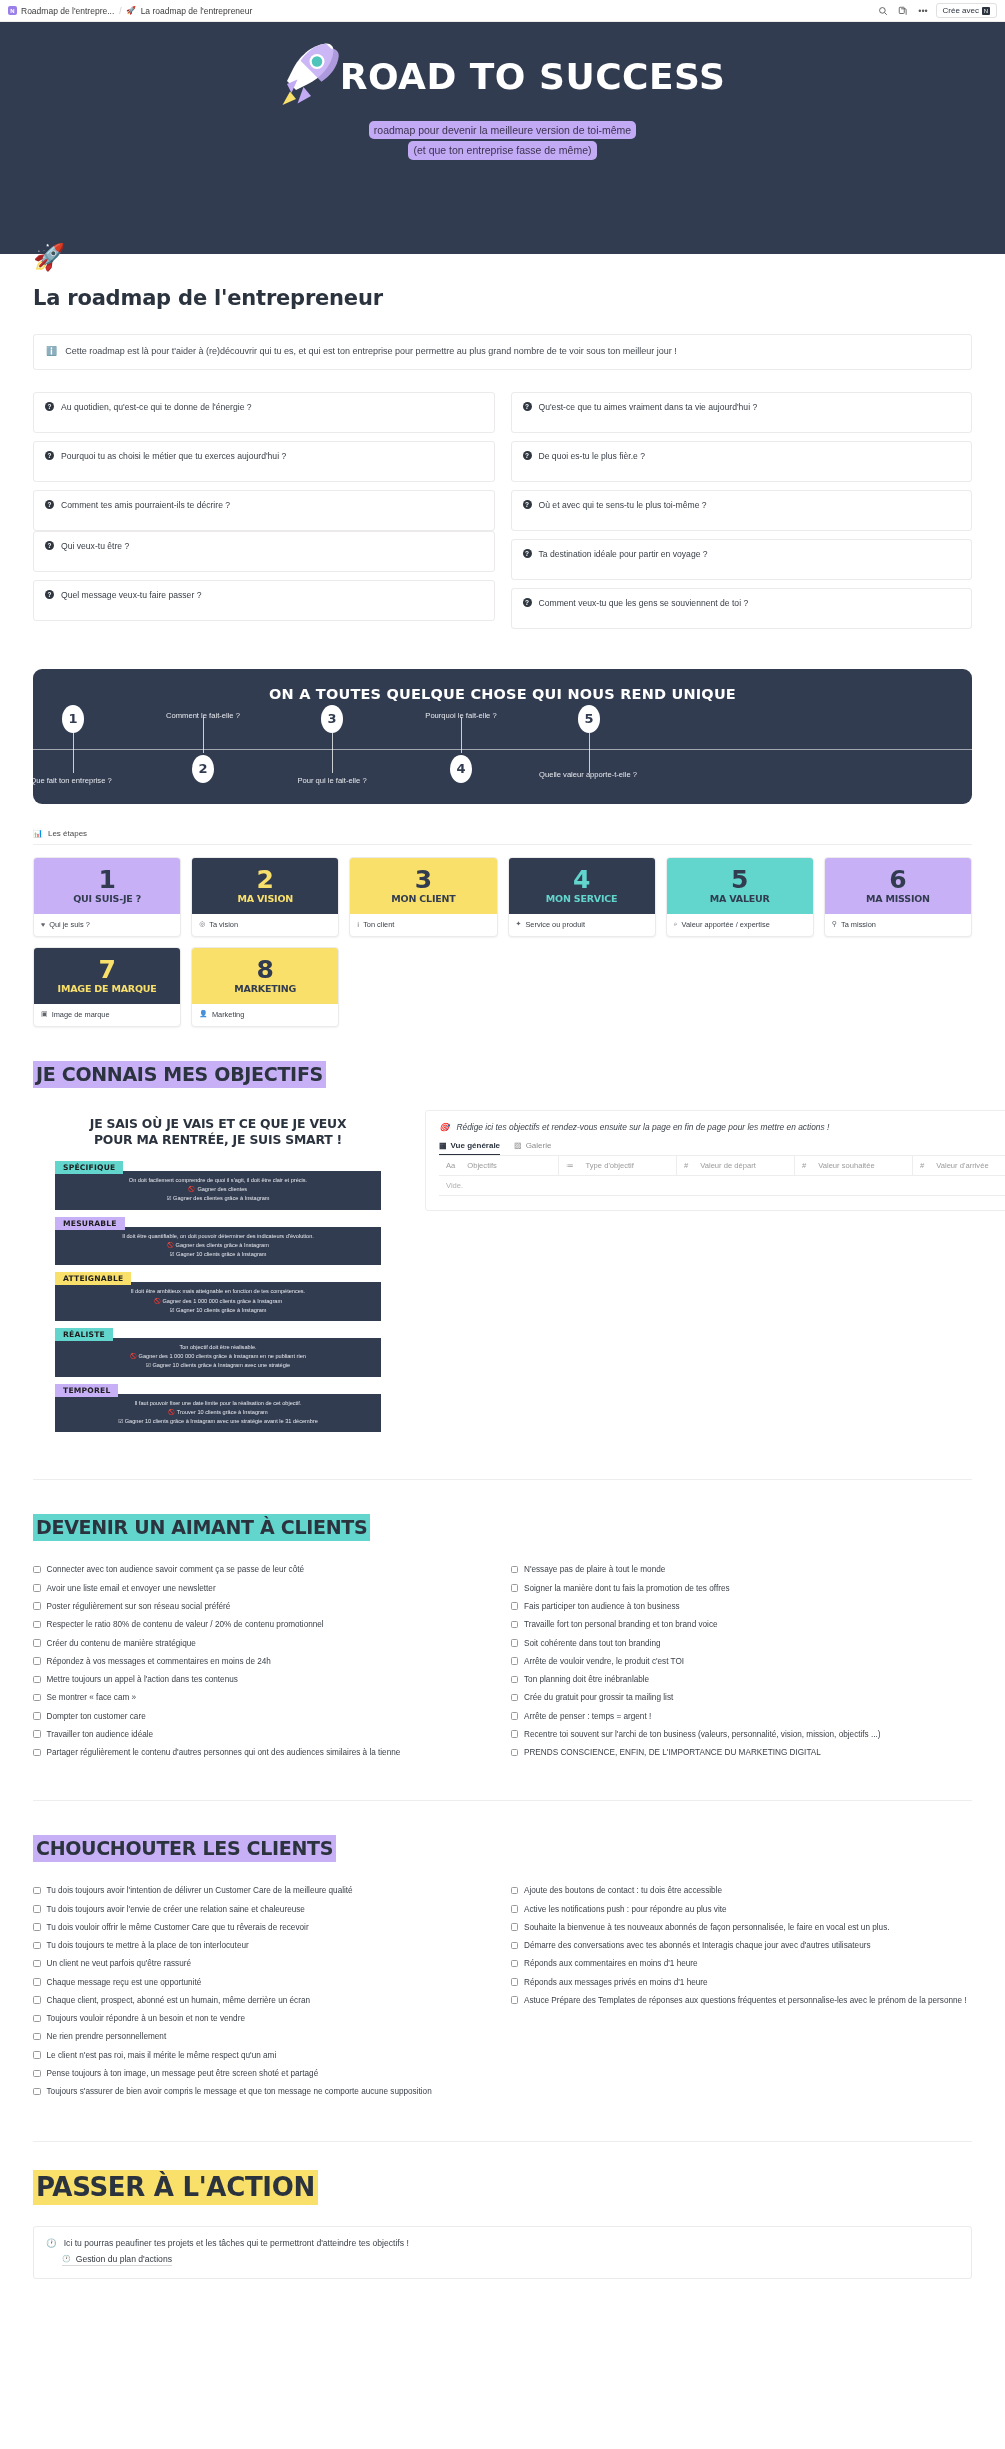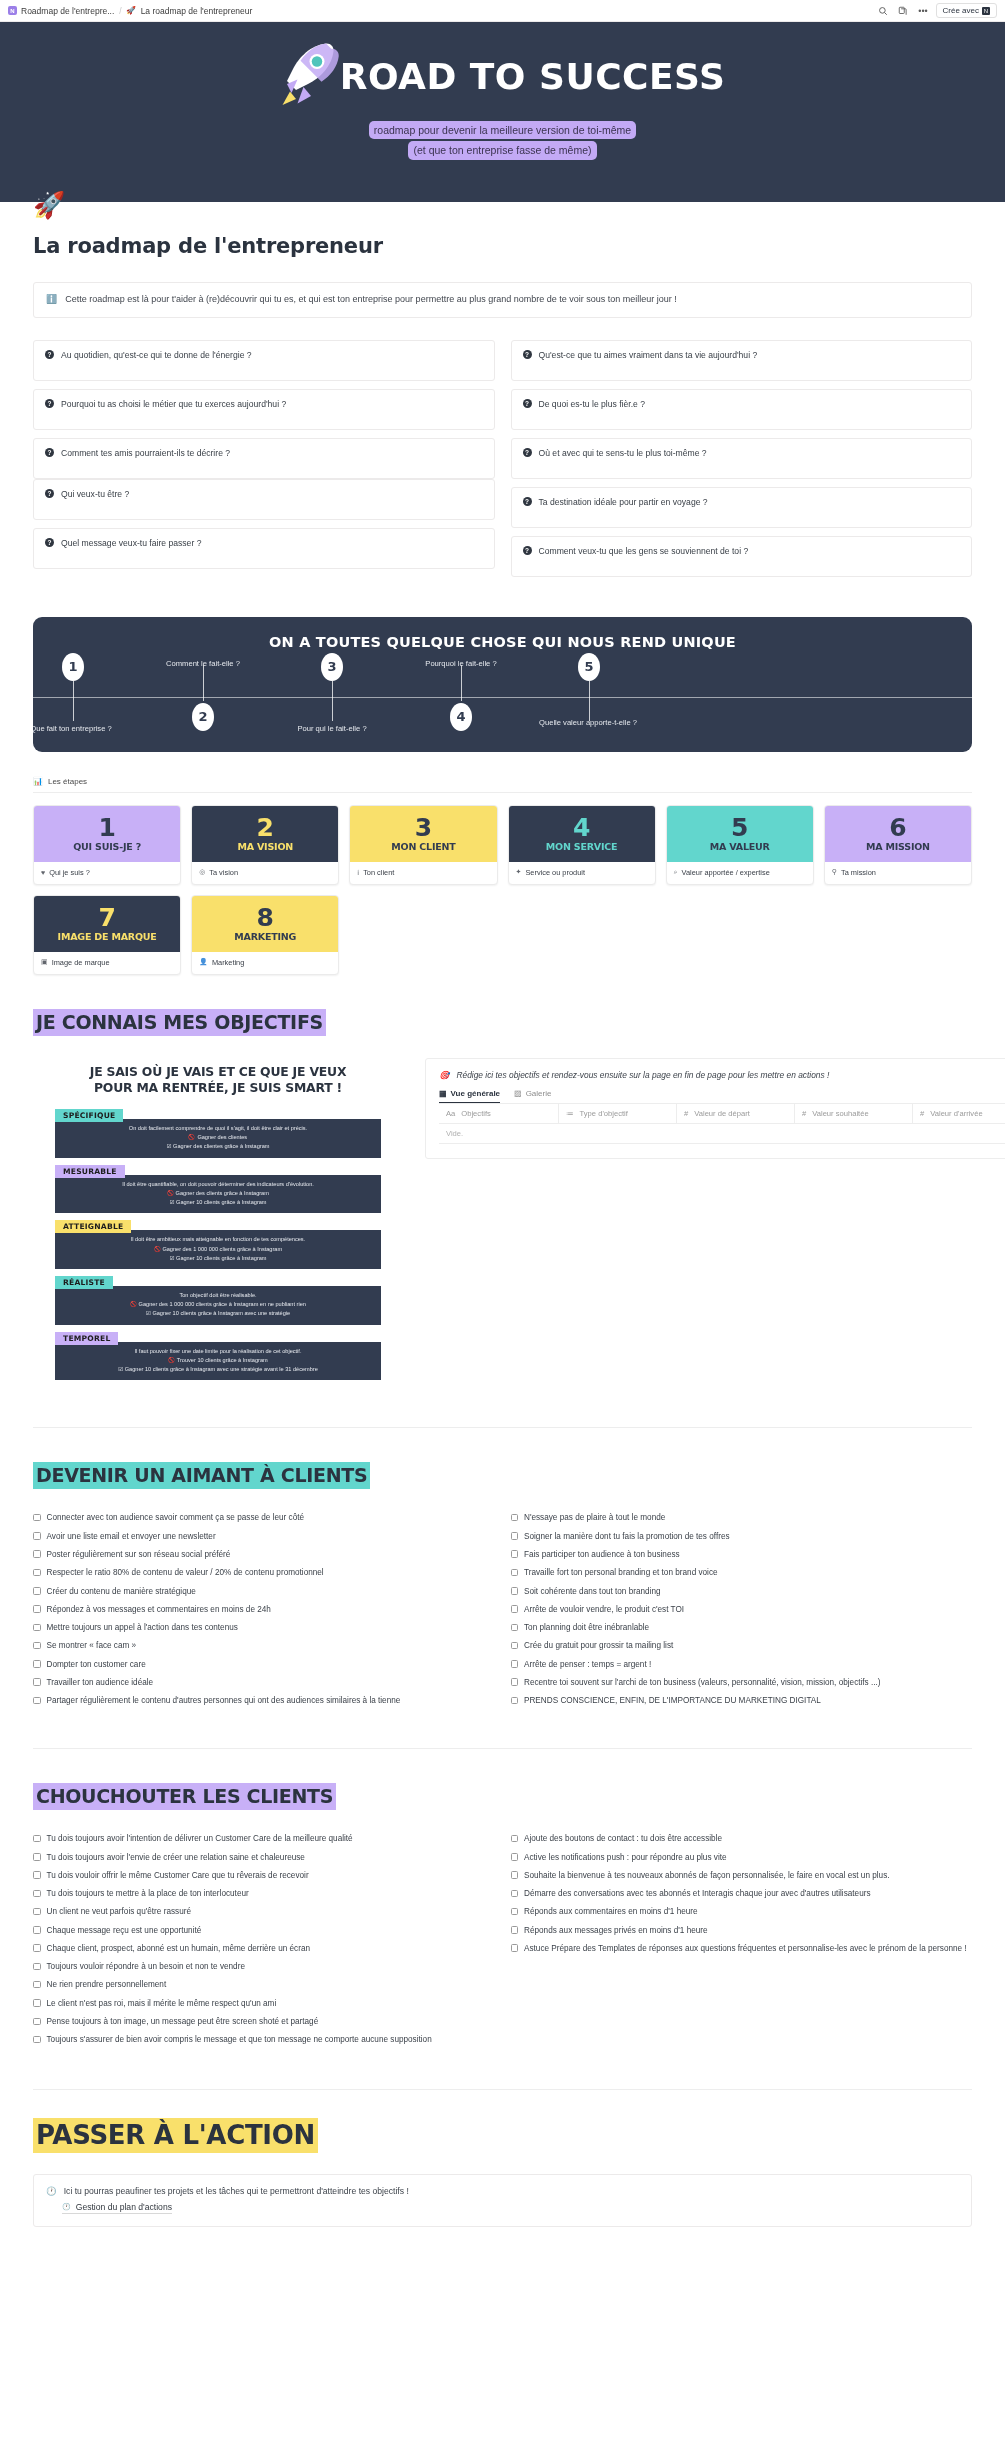--- a/index.html
+++ b/index.html
@@ -48,21 +48,21 @@
   }
   .notion-sq {
     width: 8px; height: 8px; background: #2b333f;
     color: #fff; font-size: 6px; border-radius: 1px;
     display: inline-flex; align-items: center; justify-content: center;
   }
 
   
   .hero {
     background: #323c50;
-    height: 180px;
+    height: 232px;
     position: relative;
     display: flex;
     flex-direction: column;
     align-items: center;
     padding-top: 17px;
   }
   .hero-logo-row { display: flex; align-items: center; justify-content: center; gap: 4px; }
   .rocket-svg { width: 62px; height: 72px; margin-right: -6px; margin-bottom: 4px; }
   .hero-title {
     font-family: "DejaVu Sans", sans-serif;
@@ -320,21 +320,21 @@
     color: #8d8d8d;
   }
   .obj-tab { display: flex; align-items: center; gap: 4px; padding-bottom: 4px; }
   .obj-tab.active { color: #2b333f; font-weight: bold; border-bottom: 1.5px solid #2b333f; }
   .obj-table {
     display: flex;
     border-top: 1px solid #ededed;
     font-size: 7.6px; color: #9b9b9b;
   }
   .obj-th {
-    display: flex; align-items: center; gap: 6px;
+    display: flex; align-items: center; gap: 12px;
     padding: 5px 7px;
     border-right: 1px solid #ededed;
     white-space: nowrap;
     flex: none;
   }
   .obj-empty {
     font-size: 7.6px; color: #b0b0b0;
     padding: 5px 7px;
     border-top: 1px solid #ededed;
     border-bottom: 1px solid #ededed;

